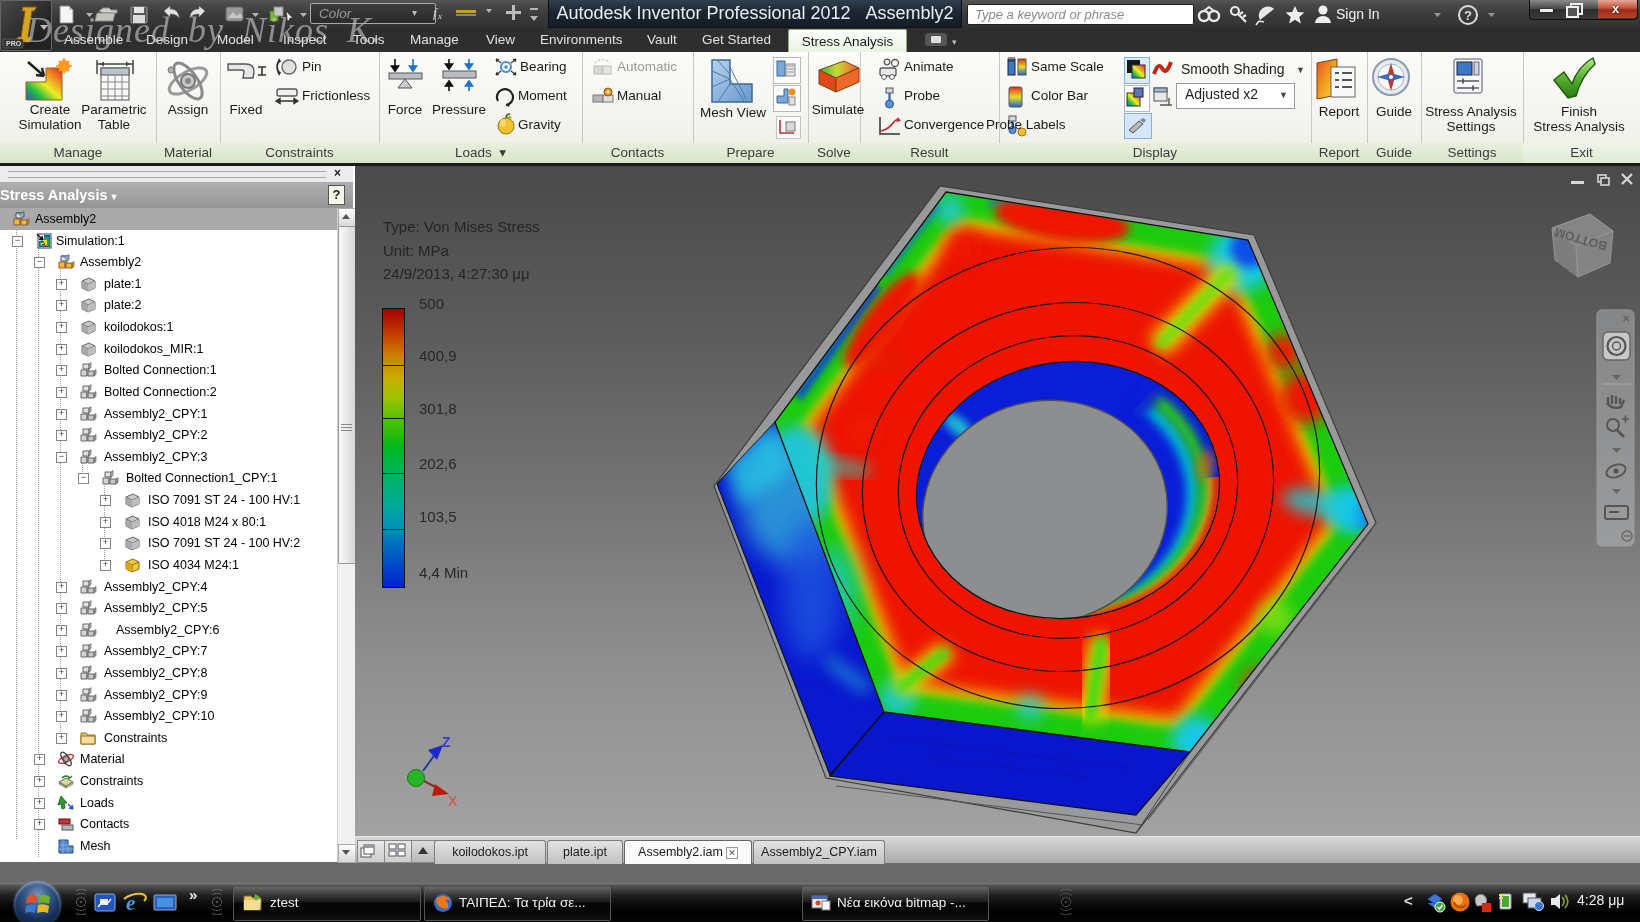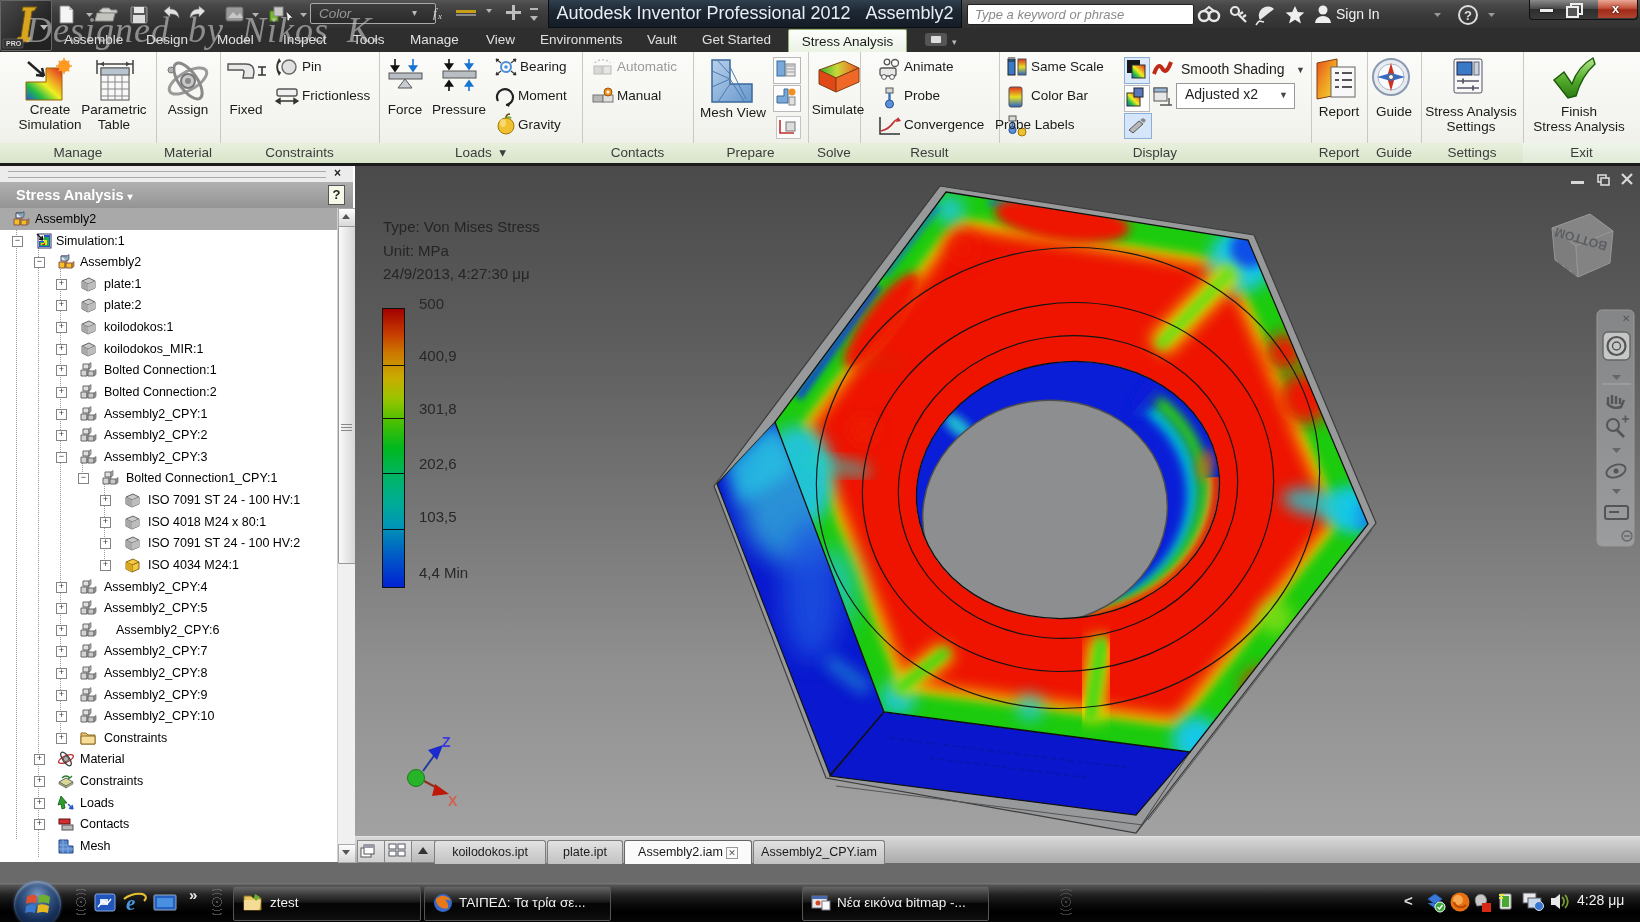--- a/index.html
+++ b/index.html
@@ -40,21 +40,21 @@
   #ribbon .gsep{position:absolute;top:0;width:1px;height:111px;background:#c9c9c1;}
   #ribbonline{left:0;top:163px;width:1640px;height:3px;background:#1b1b1b;}
   .rbtxt{position:absolute;font-size:13.5px;color:#1a1a1a;white-space:nowrap;}
   .rbtxtc{position:absolute;font-size:13.5px;color:#1a1a1a;text-align:center;}
   
   #browser{left:0;top:166px;width:355px;height:696px;background:#fff;
     border-right:2px solid #2a2a2a;}
   #btopbar{left:0;top:0;width:353px;height:16px;background:#ececec;}
   #bheader{left:0;top:16px;width:353px;height:26px;
     background:linear-gradient(#b0b0b0,#949494);color:#fff;font-weight:bold;
-    font-size:14.5px;line-height:26px;padding-left:16px;box-sizing:border-box;}
+    font-size:14.5px;line-height:26px;box-sizing:border-box;}
   #tree{left:0;top:42px;width:337px;height:654px;background:#fff;overflow:hidden;}
   .trow{position:absolute;left:0;width:337px;height:22px;font-size:12.5px;
     color:#000;line-height:22px;white-space:nowrap;}
   .ticon{position:absolute;top:2px;width:18px;height:18px;}
   .pm{position:absolute;top:6px;width:9px;height:9px;background:#fff;
     border:1px solid #848484;font-size:9px;line-height:7px;text-align:center;
     color:#333;}
   #vscroll{left:337px;top:42px;width:18px;height:654px;background:#f0f0f0;
     border-left:1px solid #d0d0d0;}
   
@@ -386,21 +386,21 @@
     <svg class="abs" style="left:1007px;top:34px" width="20" height="24">
       <rect x="2" y="1" width="13" height="20" rx="2" fill="url(#cbg1)" stroke="#555"></rect>
     </svg>
     <div class="rbtxt" style="left:1031px;top:36px;">Color Bar</div>
     <svg class="abs" style="left:1006px;top:62px" width="24" height="24">
       <rect x="3" y="2" width="7" height="5" fill="#d8d8d8" stroke="#555"></rect>
       <path d="M6.5 7 v6" stroke="#3a70c0" stroke-width="2.2" fill="none"></path>
       <circle cx="6.5" cy="16" r="3.6" fill="#5a90d8" stroke="#2a5090"></circle>
       <circle cx="16" cy="18" r="4" fill="#f0c030" stroke="#a07808"></circle>
     </svg>
-    <div class="rbtxt" style="left:986px;top:65px;margin-left:9px;">Probe Labels</div>
+    <div class="rbtxt" style="left:986px;top:65px;">Probe Labels</div>
     <div class="abs" style="left:1124px;top:5px;width:24px;height:25px;border:1px solid #8ab0d8;background:#ddeafc;"></div>
     <svg class="abs" style="left:1126px;top:7px" width="20" height="20">
       <rect x="1" y="1" width="13" height="13" fill="#18191c"></rect>
       <rect x="6" y="6" width="13" height="13" fill="url(#rainb)" stroke="#333"></rect>
     </svg>
     <div class="abs" style="left:1124px;top:33px;width:24px;height:25px;border:1px solid #b9b9b9;background:#fdfdfd;"></div>
     <svg class="abs" style="left:1126px;top:35px" width="20" height="20">
       <rect x="1" y="6" width="13" height="13" fill="url(#rainb)" stroke="#333"></rect>
       <rect x="8" y="1" width="9" height="9" fill="#5878b8" stroke="#223"></rect>
     </svg>

